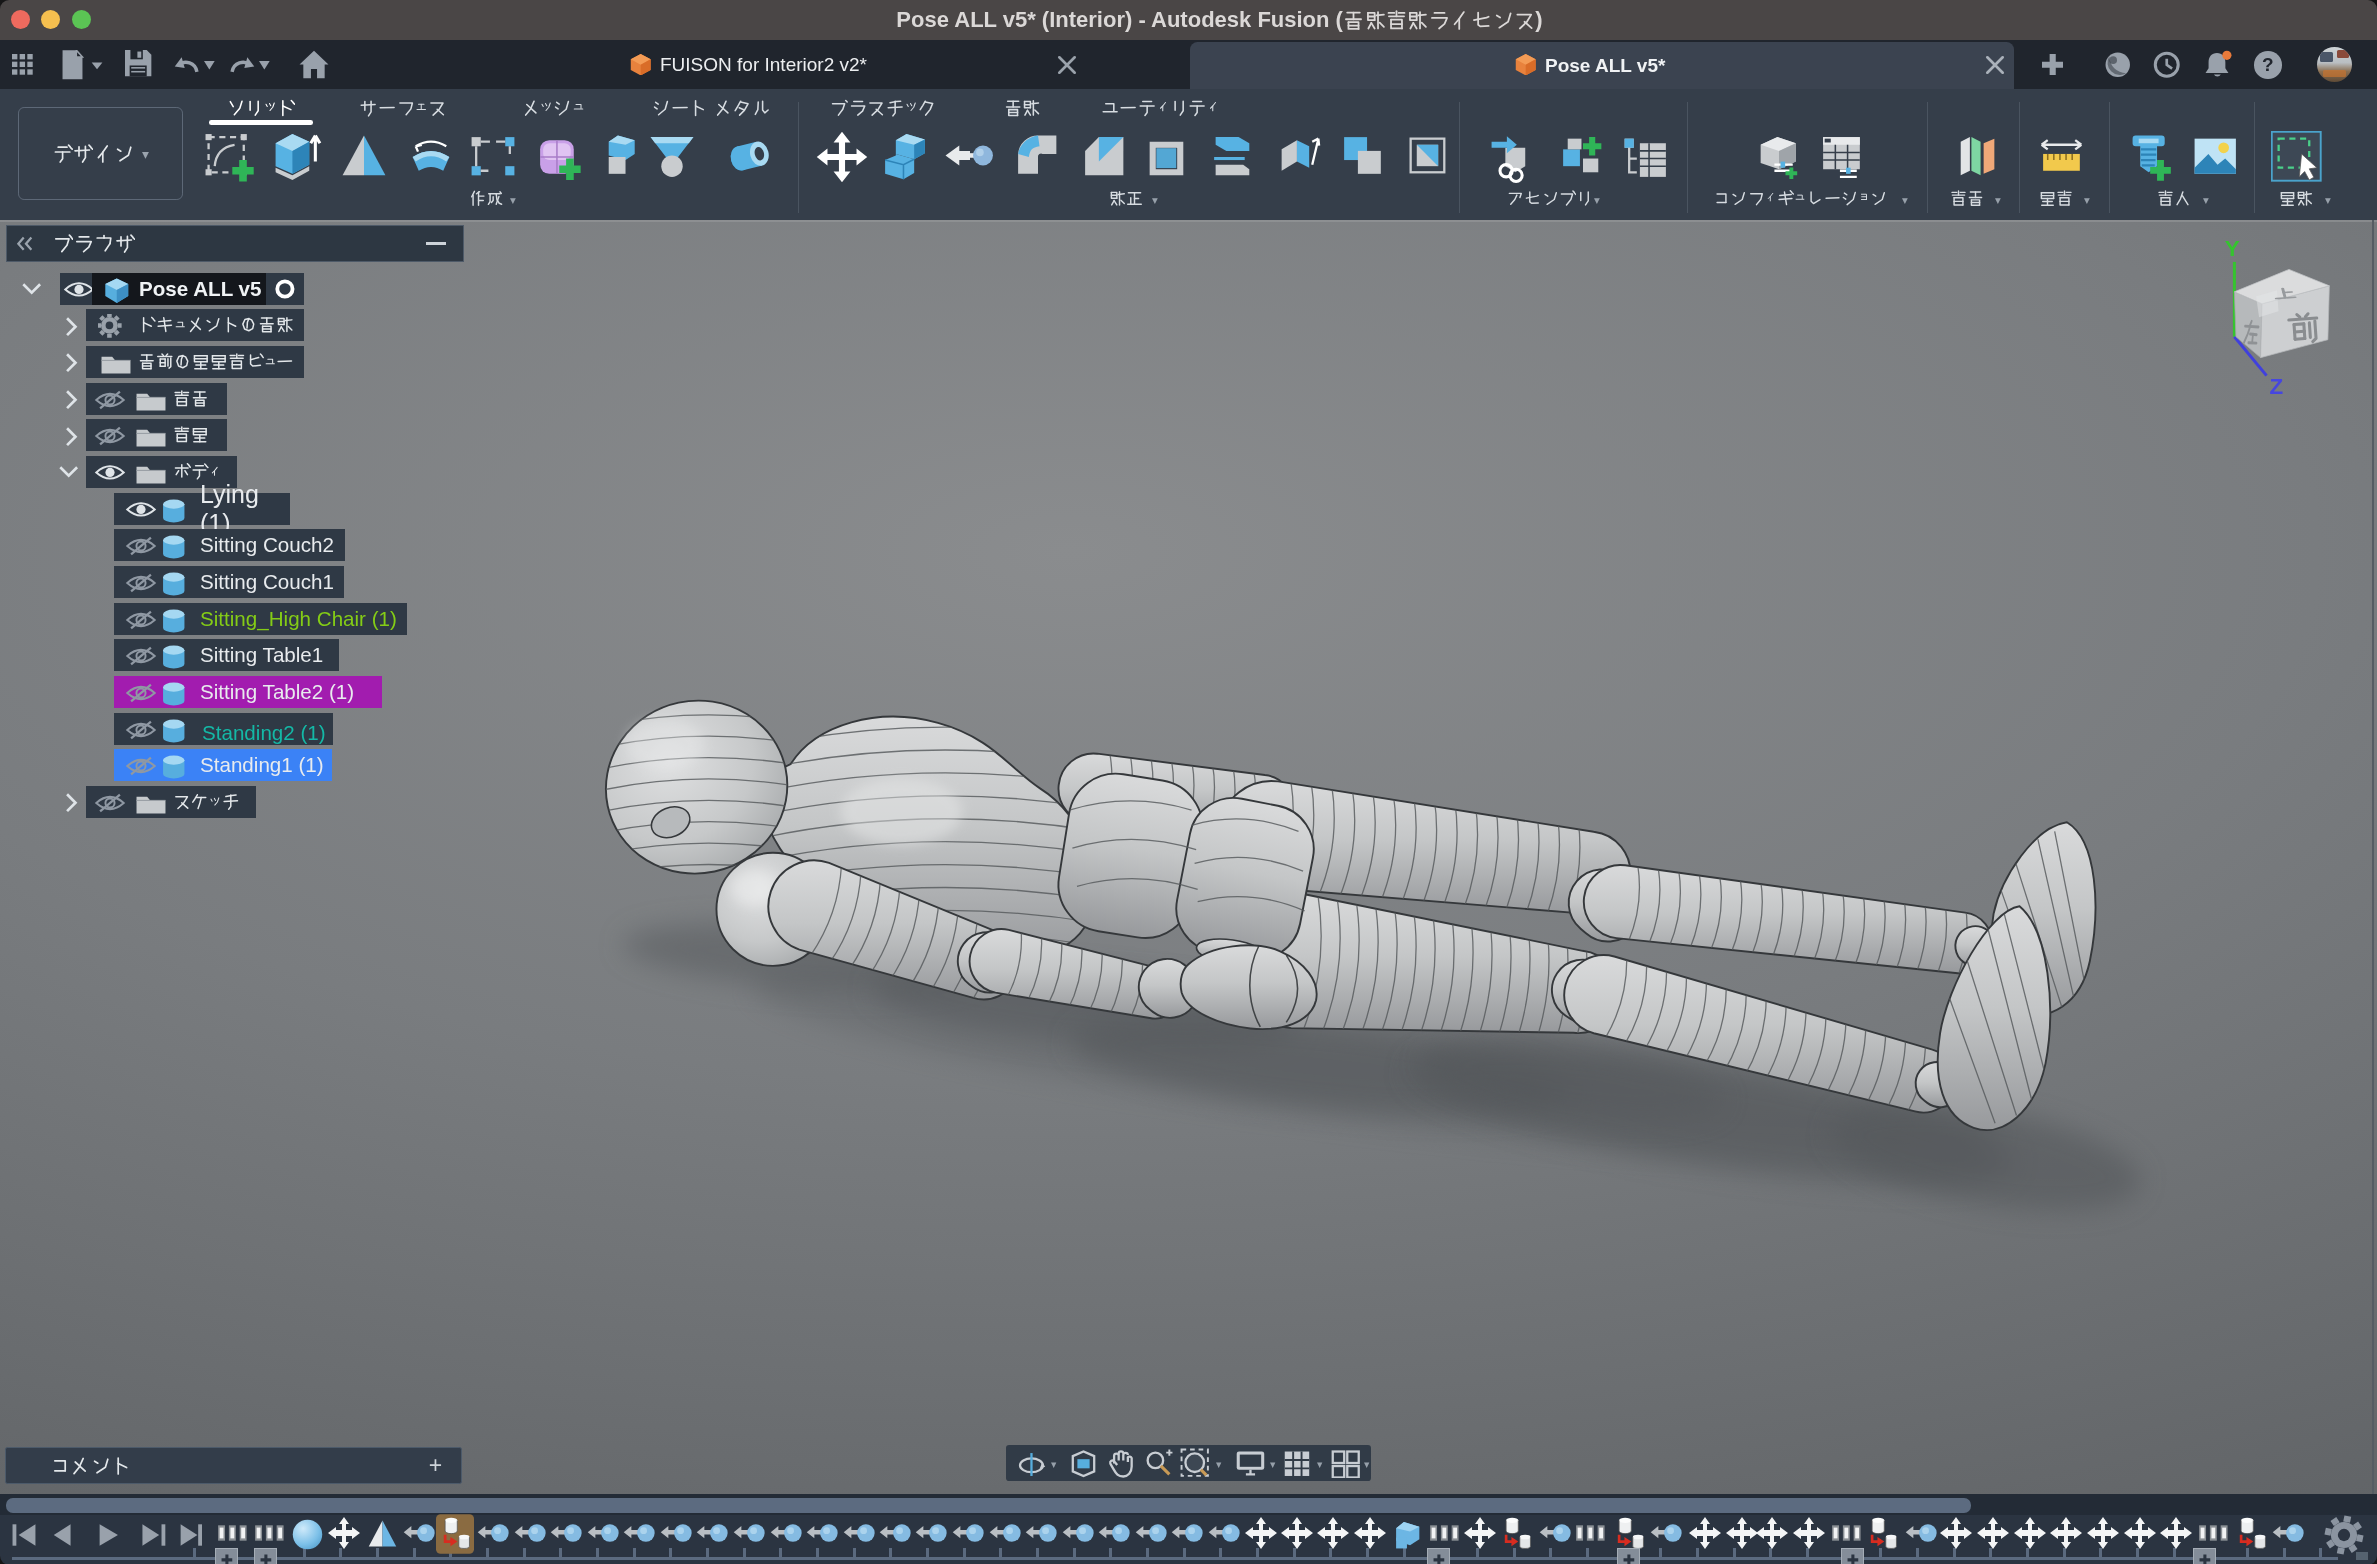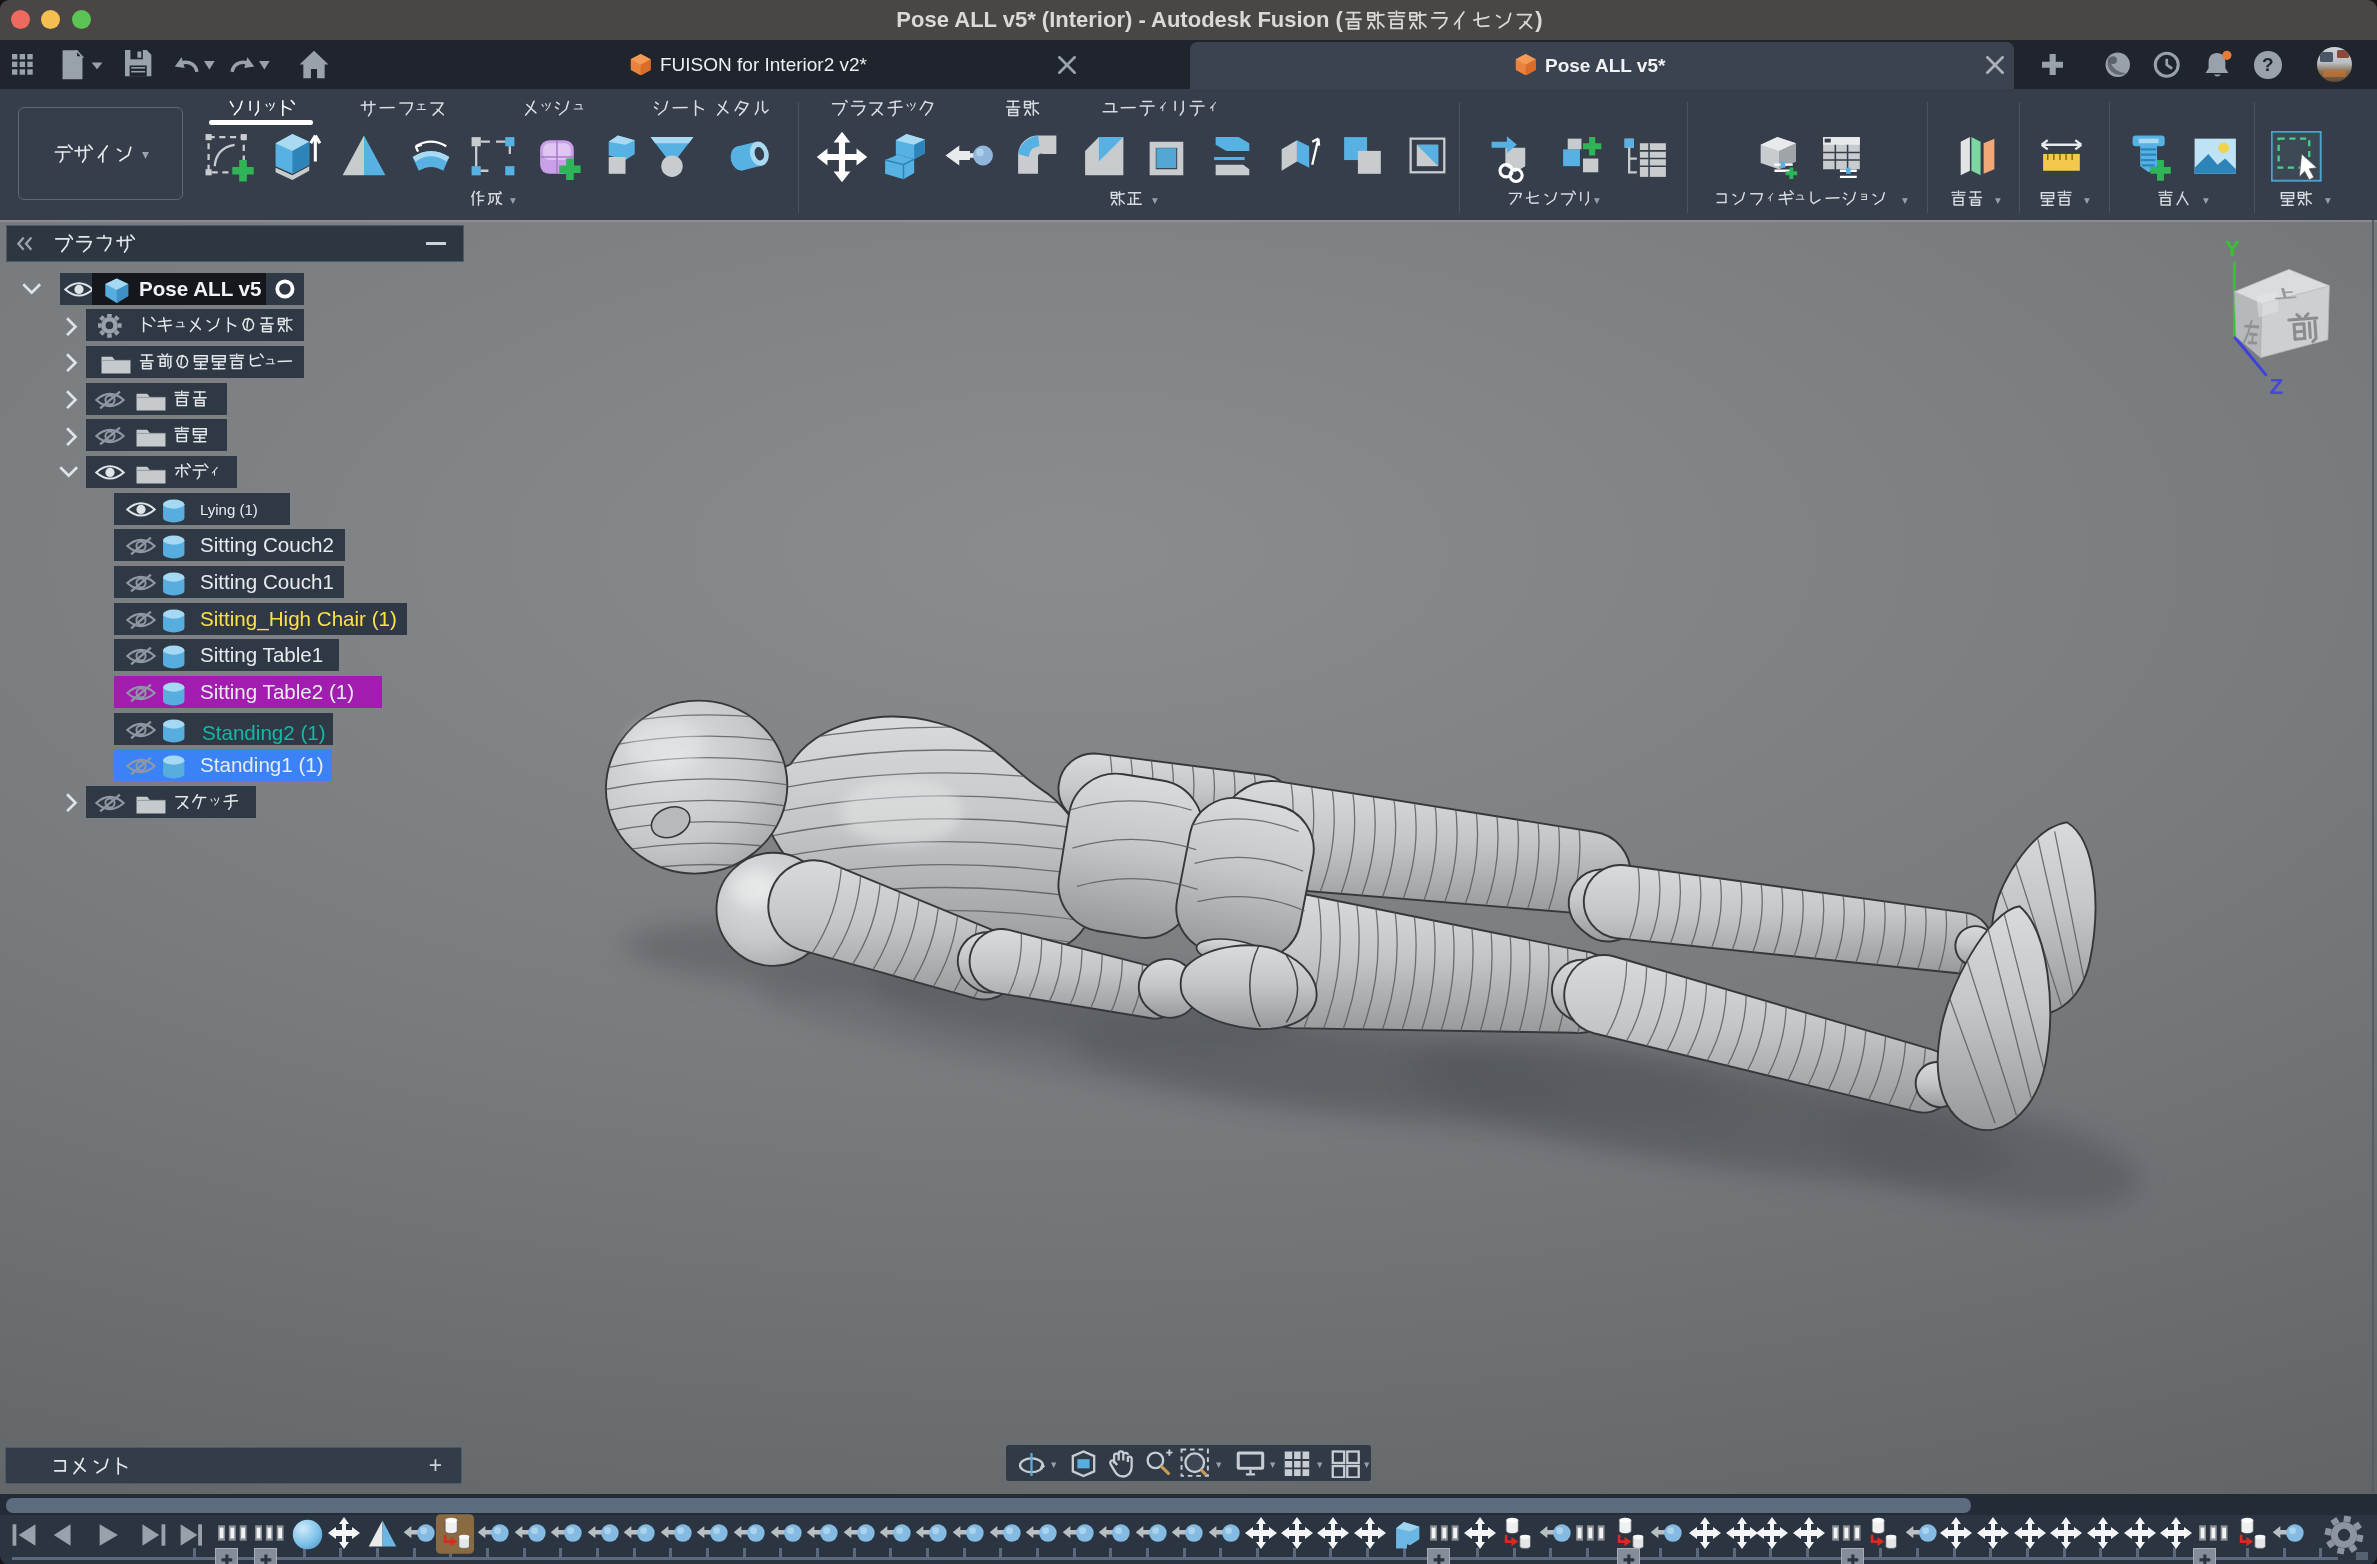--- a/index.html
+++ b/index.html
@@ -1136,21 +1136,21 @@
     </div>
     <div class="abs" style="left:114px;top:493px;width:176px;height:32px;background:#2f3945;">
       <svg class="abs" style="left:10.7px;top:7.6px" width="32" height="17.6" viewBox="0 0 42 23">
         <path d="M3 11 Q21 -5 39 11 Q21 27 3 11 Z" fill="none" stroke="#dfe4e8" stroke-width="2.6"></path>
         <circle cx="21" cy="11" r="6" fill="#dfe4e8"></circle>
       </svg>
       <svg class="abs" style="left:46px;top:4.6px" width="27.5" height="26" viewBox="0 0 36 34">
         <path d="M4 8 v18 a14 6 0 0 0 28 0 V8 Z" fill="#57aede"></path>
         <ellipse cx="18" cy="8" rx="14" ry="6" fill="#a5d8f2"></ellipse>
       </svg>
-      <div class="abs" style="left:86px;top:0;height:32px;display:flex;align-items:center;color:#e8ebee;font-size:15px;">Lying (1)</div>
+      <div class="abs" style="left:86px;top:0;height:32px;display:flex;align-items:center;color:#e8ebee;font-size:25px;">Lying (1)</div>
     </div>
     <div class="abs" style="left:114px;top:529px;width:231px;height:32px;background:#2f3945;">
       <svg class="abs" style="left:10.7px;top:6.9px" width="32" height="20" viewBox="0 0 42 26">
         <path d="M3 13 Q21 -3 39 13 Q21 29 3 13 Z" fill="none" stroke="#8f98a3" stroke-width="2.6"></path>
         <circle cx="21" cy="13" r="6" fill="none" stroke="#8f98a3" stroke-width="2.6"></circle>
         <path d="M8 24 L34 2" stroke="#8f98a3" stroke-width="3"></path>
       </svg>
       <svg class="abs" style="left:46px;top:4.6px" width="27.5" height="26" viewBox="0 0 36 34">
         <path d="M4 8 v18 a14 6 0 0 0 28 0 V8 Z" fill="#57aede"></path>
         <ellipse cx="18" cy="8" rx="14" ry="6" fill="#a5d8f2"></ellipse>
@@ -1172,21 +1172,21 @@
     <div class="abs" style="left:114px;top:603px;width:293px;height:32px;background:#2f3945;">
       <svg class="abs" style="left:10.7px;top:6.9px" width="32" height="20" viewBox="0 0 42 26">
         <path d="M3 13 Q21 -3 39 13 Q21 29 3 13 Z" fill="none" stroke="#8f98a3" stroke-width="2.6"></path>
         <circle cx="21" cy="13" r="6" fill="none" stroke="#8f98a3" stroke-width="2.6"></circle>
         <path d="M8 24 L34 2" stroke="#8f98a3" stroke-width="3"></path>
       </svg>
       <svg class="abs" style="left:46px;top:4.6px" width="27.5" height="26" viewBox="0 0 36 34">
         <path d="M4 8 v18 a14 6 0 0 0 28 0 V8 Z" fill="#57aede"></path>
         <ellipse cx="18" cy="8" rx="14" ry="6" fill="#a5d8f2"></ellipse>
       </svg>
-      <div class="abs" style="left:86px;top:0;height:32px;display:flex;align-items:center;color:#fde047;font-size:20.6px;">Sitting_High Chair (1)</div>
+      <div class="abs" style="left:86px;top:0;height:32px;display:flex;align-items:center;color:#84cc16;font-size:20.6px;">Sitting_High Chair (1)</div>
     </div>
     <div class="abs" style="left:114px;top:639px;width:225px;height:32px;background:#2f3945;">
       <svg class="abs" style="left:10.7px;top:6.9px" width="32" height="20" viewBox="0 0 42 26">
         <path d="M3 13 Q21 -3 39 13 Q21 29 3 13 Z" fill="none" stroke="#8f98a3" stroke-width="2.6"></path>
         <circle cx="21" cy="13" r="6" fill="none" stroke="#8f98a3" stroke-width="2.6"></circle>
         <path d="M8 24 L34 2" stroke="#8f98a3" stroke-width="3"></path>
       </svg>
       <svg class="abs" style="left:46px;top:4.6px" width="27.5" height="26" viewBox="0 0 36 34">
         <path d="M4 8 v18 a14 6 0 0 0 28 0 V8 Z" fill="#57aede"></path>
         <ellipse cx="18" cy="8" rx="14" ry="6" fill="#a5d8f2"></ellipse>

